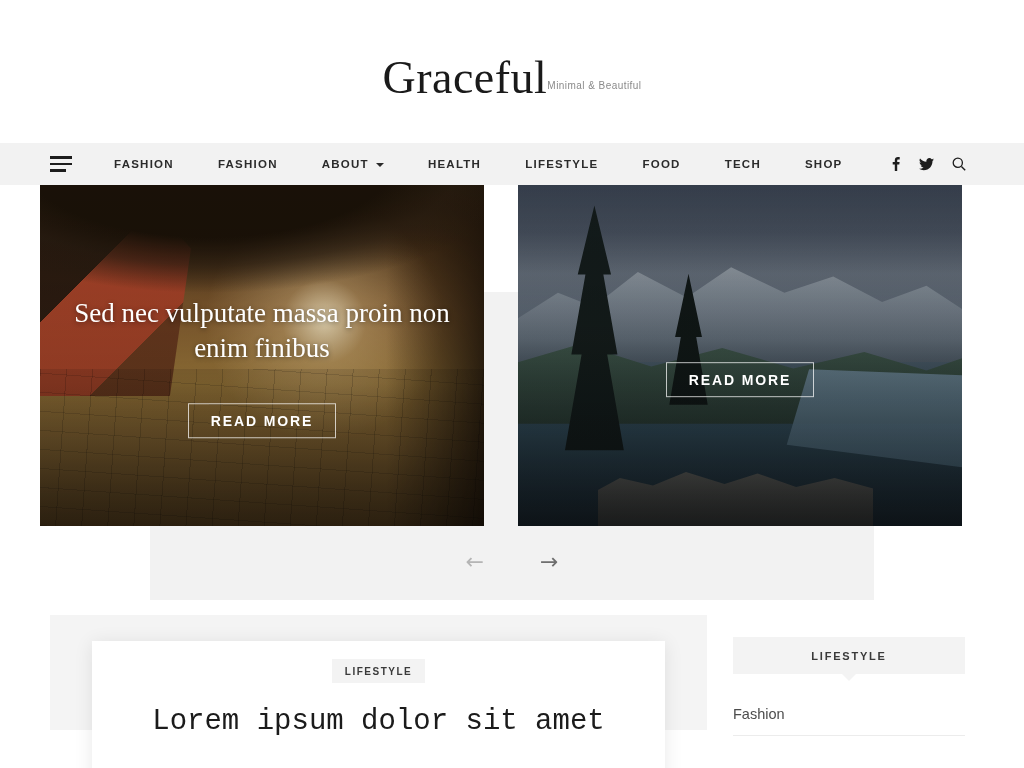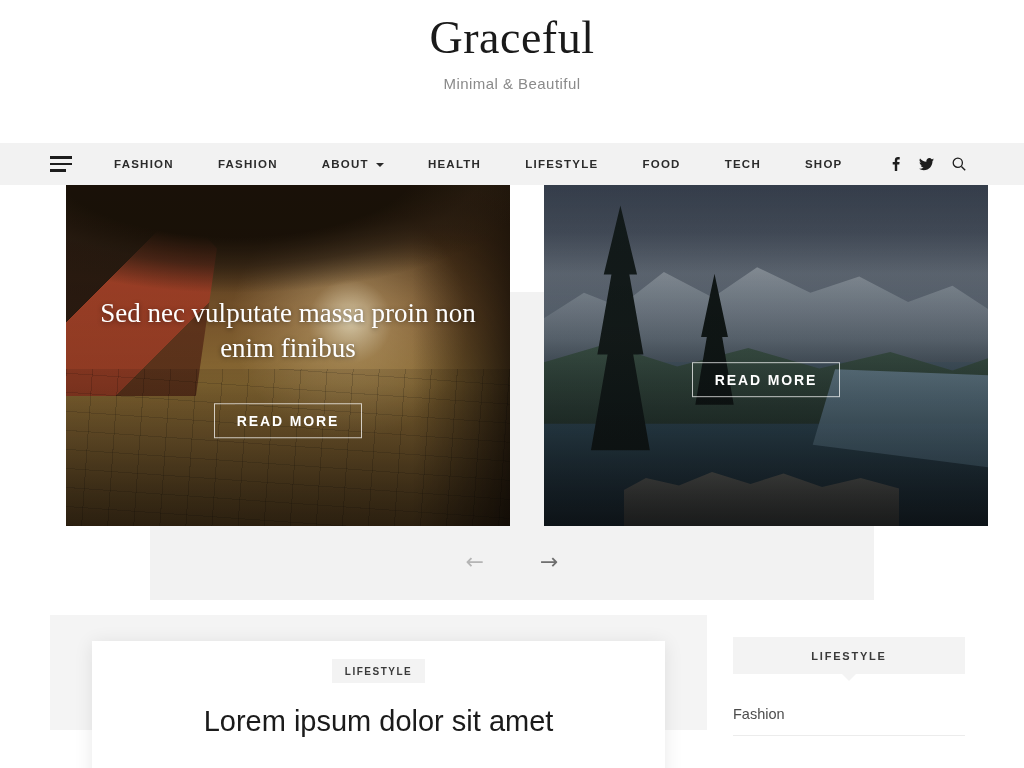--- a/index.html
+++ b/index.html
@@ -8,35 +8,36 @@
     background: #ffffff;
     font-family: "Liberation Sans", sans-serif;
     overflow: hidden;
   }
 
   
   .site-header {
     height: 143px;
     background: #ffffff;
     display: flex;
-    flex-direction: column;
+    flex-direction: row;
     align-items: center;
+    justify-content: center;
     padding-top: 14px;
   }
   .site-title {
     font-family: "Liberation Serif", serif;
     font-size: 46px;
     font-weight: 400;
     color: #1a1a1a;
     letter-spacing: 0.5px;
     line-height: 1.05;
   }
   .site-tagline {
     margin-top: 13px;
-    font-size: 15px;
+    font-size: 10px;
     color: #8a8a8a;
     letter-spacing: 0.45px;
     font-weight: 400;
   }
 
   
   .navbar {
     height: 42px;
     background: #f2f2f2;
     display: flex;
@@ -99,21 +100,21 @@
     left: 150px; top: 107px;
     width: 724px; height: 308px;
     background: #f2f2f2;
   }
   .slides {
     position: absolute;
     left: 0; top: 0;
     width: 1024px;
     display: flex;
     gap: 34px;
-    padding-left: 66px;
+    padding-left: 40px;
   }
   .slide {
     position: relative;
     width: 444px;
     height: 341px;
     overflow: hidden;
     flex: 0 0 auto;
   }
   .slide-img { position:absolute; inset:0; }
   .slide-overlay {
@@ -259,21 +260,21 @@
     display: inline-block;
     background: #f3f3f3;
     color: #3a3a3a;
     font-size: 10px;
     letter-spacing: 1.5px;
     font-weight: 700;
     padding: 7px 13px 6px;
   }
   .post-title {
     margin-top: 22px;
-    font-family: Liberation Sans, sans-serif;
+    font-family: Liberation Mono, monospace;
     font-size: 29px;
     font-weight: 400;
     color: #1b1b1b;
   }
 
   
   .sidebar {
     position: absolute;
     left: 733px; top: 22px;
     width: 232px;

